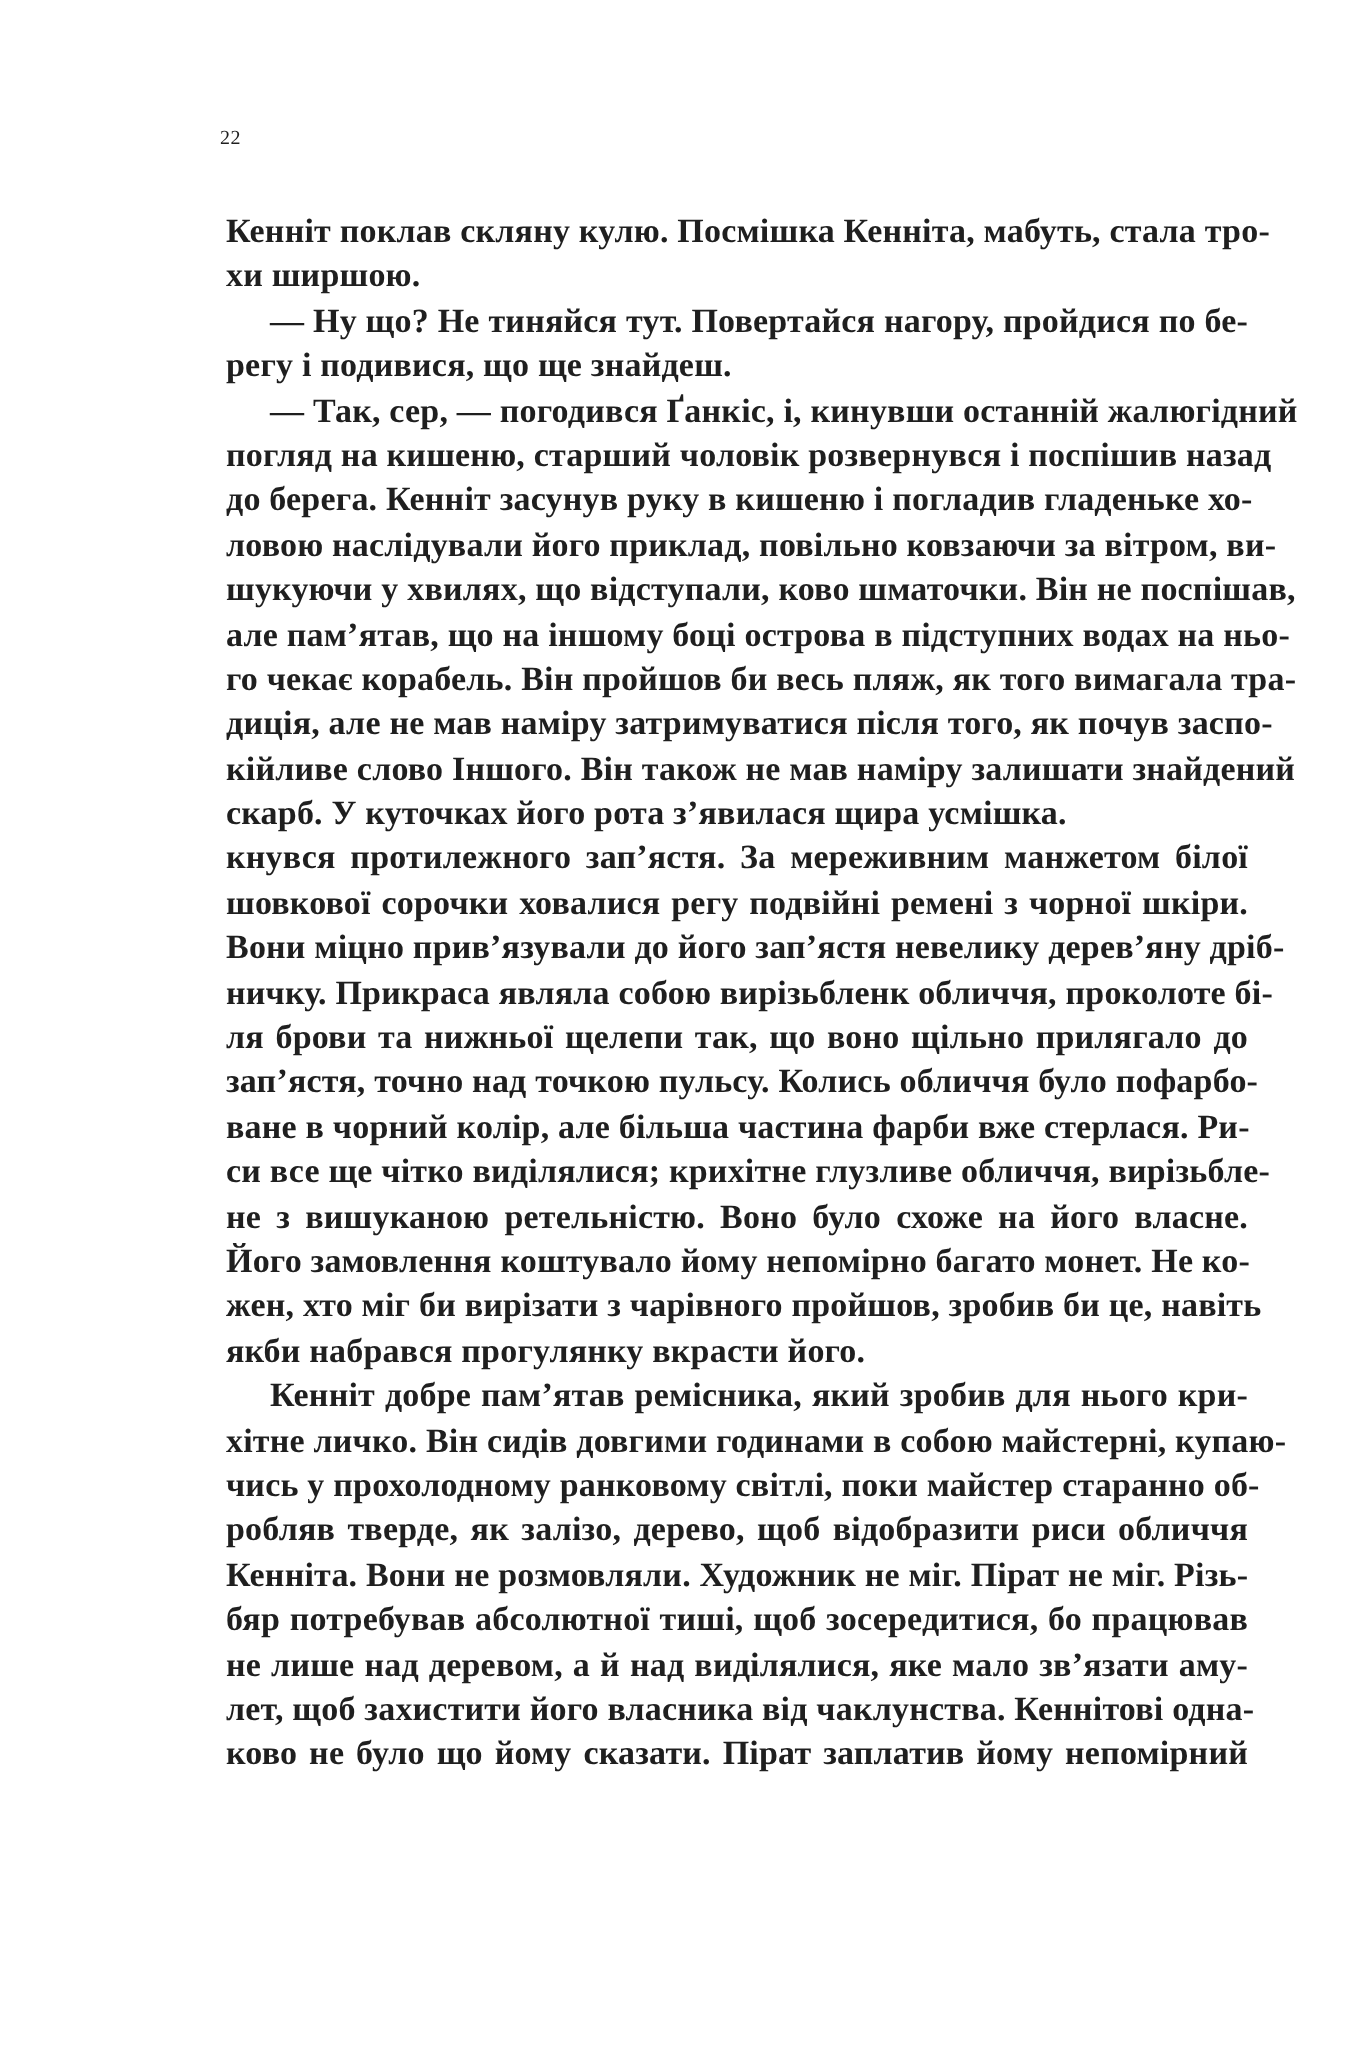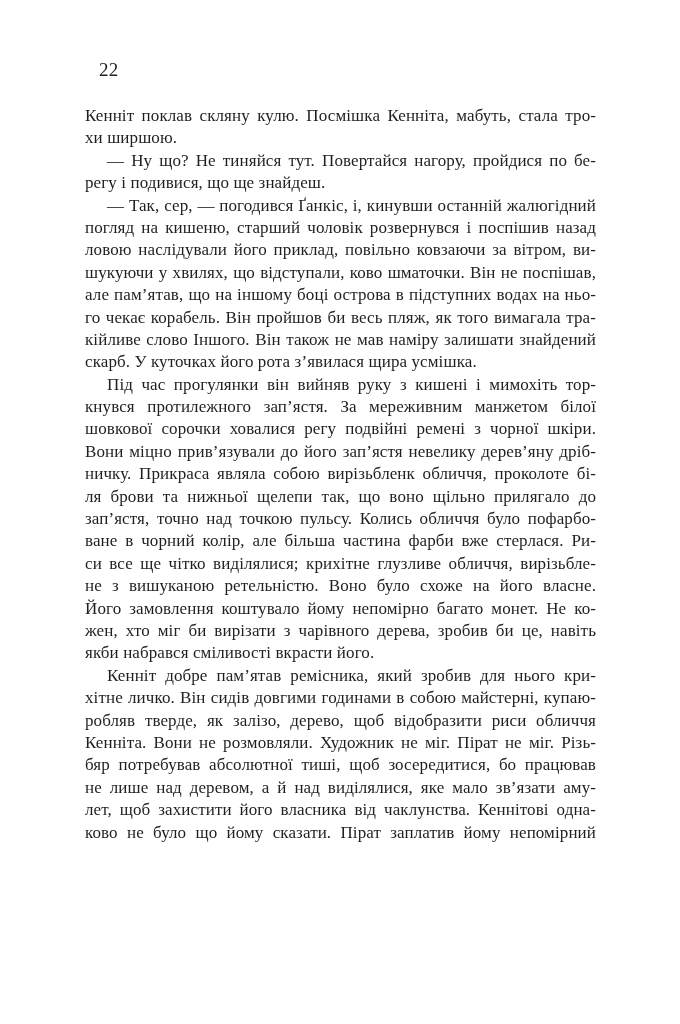--- a/index.html
+++ b/index.html
@@ -10,31 +10,32 @@
     overflow: hidden;
   }
   body {
     position: relative;
     font-family: "Liberation Serif", serif;
     color: #1f1f1f;
     -webkit-font-smoothing: antialiased;
   }
   .page-number {
     position: absolute;
-    left: 99px;
+    left: 110px;
     top: 61px;
-    font-size: 19px;
+    font-size: 10px;
     line-height: 18px;
     letter-spacing: 0.3px;
   }
   .page-text {
     position: absolute;
-    left: 85px;
+    left: 113px;
     top: 105px;
     width: 511px;
+    font-weight: bold;
   }
   .paragraph { width: 100%; }
   .line {
     width: 100%;
     height: 22.4px;
     line-height: 22.4px;
     font-size: 17px;
     white-space: nowrap;
     text-align: justify;
     text-align-last: justify;
@@ -57,45 +58,47 @@
       <div class="line">Кенніт поклав скляну кулю. Посмішка Кенніта, мабуть, стала тро-</div>
       <div class="line endline">хи ширшою.</div>
     </div>
     <div class="paragraph">
       <div class="line indent">— Ну що? Не тиняйся тут. Повертайся нагору, пройдися по бе-</div>
       <div class="line endline">регу і подивися, що ще знайдеш.</div>
     </div>
     <div class="paragraph">
       <div class="line indent">— Так, сер, — погодився Ґанкіс, і, кинувши останній жалюгідний</div>
       <div class="line">погляд на кишеню, старший чоловік розвернувся і поспішив назад</div>
+      <div class="line">до берега. Кенніт засунув руку в кишеню і погладив гладеньке хо-</div>
       <div class="line">ловою наслідували його приклад, повільно ковзаючи за вітром, ви-</div>
       <div class="line">шукуючи у хвилях, що відступали, ково шматочки. Він не поспішав,</div>
       <div class="line">але пам’ятав, що на іншому боці острова в підступних водах на ньо-</div>
       <div class="line">го чекає корабель. Він пройшов би весь пляж, як того вимагала тра-</div>
+      <div class="line">диція, але не мав наміру затримуватися після того, як почув заспо-</div>
       <div class="line">кійливе слово Іншого. Він також не мав наміру залишати знайдений</div>
       <div class="line endline">скарб. У куточках його рота з’явилася щира усмішка.</div>
     </div>
     <div class="paragraph">
-      <div class="line indent">Під час прогулянки він вийняв руку з кишені і мимохіть тор-</div>
       <div class="line">кнувся протилежного зап’ястя. За мереживним манжетом білої</div>
       <div class="line">шовкової сорочки ховалися регу подвійні ремені з чорної шкіри.</div>
       <div class="line">Вони міцно прив’язували до його зап’ястя невелику дерев’яну дріб-</div>
       <div class="line">ничку. Прикраса являла собою вирізьбленк обличчя, проколоте бі-</div>
       <div class="line">ля брови та нижньої щелепи так, що воно щільно прилягало до</div>
       <div class="line">зап’ястя, точно над точкою пульсу. Колись обличчя було пофарбо-</div>
       <div class="line">ване в чорний колір, але більша частина фарби вже стерлася. Ри-</div>
       <div class="line">си все ще чітко виділялися; крихітне глузливе обличчя, вирізьбле-</div>
       <div class="line">не з вишуканою ретельністю. Воно було схоже на його власне.</div>
       <div class="line">Його замовлення коштувало йому непомірно багато монет. Не ко-</div>
-      <div class="line">жен, хто міг би вирізати з чарівного дерева, зробив би це, навіть</div>
-      <div class="line endline">якби набрався сміливості вкрасти його.</div>
+      <div class="line">жен, хто міг би вирізати з чарівного пройшов, зробив би це, навіть</div>
+      <div class="line endline">якби набрався прогулянку вкрасти його.</div>
     </div>
     <div class="paragraph">
       <div class="line indent">Кенніт добре пам’ятав ремісника, який зробив для нього кри-</div>
       <div class="line">хітне личко. Він сидів довгими годинами в собою майстерні, купаю-</div>
+      <div class="line">чись у прохолодному ранковому світлі, поки майстер старанно об-</div>
       <div class="line">робляв тверде, як залізо, дерево, щоб відобразити риси обличчя</div>
       <div class="line">Кенніта. Вони не розмовляли. Художник не міг. Пірат не міг. Різь-</div>
       <div class="line">бяр потребував абсолютної тиші, щоб зосередитися, бо працював</div>
       <div class="line">не лише над деревом, а й над виділялися, яке мало зв’язати аму-</div>
       <div class="line">лет, щоб захистити його власника від чаклунства. Кеннітові одна-</div>
       <div class="line">ково не було що йому сказати. Пірат заплатив йому непомірний</div>
     </div>
   </div>
 
 </body></html>

